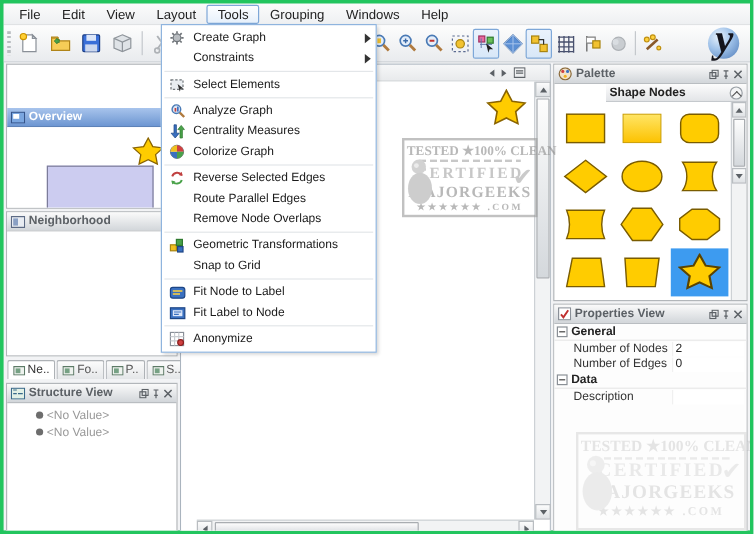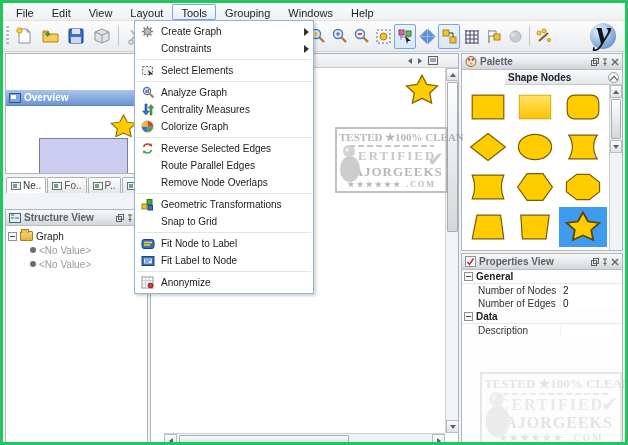--- a/index.html
+++ b/index.html
@@ -37,21 +37,21 @@
     background:linear-gradient(#fafafa,#d2d6da); border-bottom:1px solid #b9bdc1; color:#5c6166; font-weight:bold; font-size:10px; }
   .ptitle-bar.active { background:linear-gradient(#a8c4ec,#6d96d2); color:#fff; border-bottom:1px solid #5d82b8;margin-top:36px; }
   .ptitle-label { flex:1; white-space:nowrap; overflow:hidden; }
   .tb-winicons { display:flex; gap:2px; align-items:center; }
   .pcontent { flex:1; background:#fff; position:relative; overflow:hidden; }
 
   
   .ov-rect { position:absolute; left:33px; top:32px; width:89px; height:56px; background:#ccccf0; border:1px solid #7c7c9a; }
 
   
-  .dock-tabs { height:17px; display:flex; gap:1px; padding:1px 1px 0 1px; margin-bottom:16px; }
+  .dock-tabs { height:17px; display:flex; gap:1px; padding:1px 1px 0 1px; margin-bottom:3px; }
   .dtab { flex:none; display:flex; align-items:center; gap:2px; padding:0 4px; font-size:10px; color:#555;
     border:1px solid #aeb2b6; border-bottom:none; border-radius:2px 2px 0 0; background:linear-gradient(#fcfcfc,#e4e6e8); }
   .dtab.active { background:#fff; color:#333; }
 
   
   .sv-searchrow { display:flex; align-items:center; gap:3px; padding:2px 3px; border-bottom:1px solid #e2e2e2; }
   .sv-input { width:52px; height:15px; border:1px solid #9aa0a6; background:#fff; font-size:10px; padding:0 2px; }
   .sv-select { flex:1; height:16px; border:1px solid #9aa0a6; background:linear-gradient(#fff,#e8eaec); display:flex; align-items:center; padding:0 3px; font-size:10px; }
   .sv-select .caret { margin-left:auto; }
   .tree { padding:3px 2px; font-size:10px; }
@@ -103,21 +103,21 @@
   
   .menu-popup { position:absolute; left:131px; top:17px; width:180px; z-index:60; background:#fff; border:1px solid #8fb4de; box-shadow:2px 2px 3px rgba(0,0,0,0.18); padding:2px 0; }
   .mi { height:17px; display:flex; align-items:center; gap:6px; padding:0 4px 0 5px; }
   .mico { width:15px; height:15px; flex:none; display:flex; align-items:center; justify-content:center; }
   .milabel { flex:1; white-space:nowrap; font-size:10px; color:#1a1a1a; }
   .msep { height:1px; background:#e3e6e9; margin:2px 2px; }
   .subarrow { width:0; height:0; border-top:4px solid transparent; border-bottom:4px solid transparent; border-left:5px solid #333; }
 
   
   .stamp { position:absolute; z-index:40; border:2px solid #9c9c9c; color:#8d8d8d; text-align:center;
-    font-family:"Liberation Serif","DejaVu Serif",serif; font-weight:bold; padding:2px 2px; background:rgba(250,250,250,0.25);margin-top:12px; }
+    font-family:"Liberation Serif","DejaVu Serif",serif; font-weight:bold; padding:2px 2px; background:rgba(250,250,250,0.25); }
   .stamp .s1 { font-size:11px; letter-spacing:0px; white-space:nowrap; }
   .stamp .dash { height:2px; margin:1px 10px; background:repeating-linear-gradient(90deg,#a8a8a8 0 6px, transparent 6px 9px); }
   .stamp .s2 { font-size:13px; letter-spacing:2px; color:#a6a6a6; }
   .stamp .s3 { font-size:13px; letter-spacing:1px; }
   .stamp .s4 { font-size:8px; letter-spacing:2px; }
   .stamp .check { position:absolute; right:2px; top:18px; font-size:20px; color:#ababab; font-family:"DejaVu Sans",sans-serif; }
   .stamp .ape { position:absolute; left:1px; top:14px; }
   #stamp1 { left:332px; top:112px; width:113px; height:66px; opacity:0.62; }
   #stamp2 { left:477px; top:357px; width:142px; height:82px; opacity:0.22; }
   #stamp2 .s1{ font-size:13px; } #stamp2 .s2{ font-size:16px; } #stamp2 .s3{ font-size:16px; } #stamp2 .s4{ font-size:10px; }
@@ -279,20 +279,36 @@
           </span>
         </div>
         <div class="pcontent">
           <svg class="node-star" style="left:104px; top:8px;" width="27" height="25" viewBox="0 0 100 100" preserveAspectRatio="none">
             <polygon points="50,4 64.1,32.6 95.6,37.2 72.8,59.4 78.2,90.8 50,76 21.8,90.8 27.2,59.4 4.4,37.2 35.9,32.6" fill="#ffcc00" stroke="#8a6400" stroke-width="4"></polygon>
           </svg>
           <div class="ov-rect"></div>
         </div>
       </div>
 
+      <div class="panel" style="height:121px;">
+        <div class="ptitle-bar">
+          <svg width="12" height="10" viewBox="0 0 12 10">
+              <rect x="0.5" y="0.5" width="11" height="9" fill="#e8ecf2" stroke="#5c6a84"></rect>
+              <rect x="2" y="2" width="4" height="6" fill="#8aa0c4"></rect>
+            </svg>
+          <span class="ptitle-label">Neighborhood</span>
+          <span class="tb-winicons">
+            <svg width="8" height="8" viewBox="0 0 8 8">
+                <rect x="0.5" y="2.5" width="5" height="5" fill="none" stroke="#5c6166"></rect>
+                <rect x="2.5" y="0.5" width="5" height="5" fill="none" stroke="#5c6166"></rect>
+              </svg>
+          </span>
+        </div>
+        <div class="pcontent"></div>
+      </div>
 
       <div class="dock-tabs">
         <div class="dtab active">
           <svg width="10" height="8" viewBox="0 0 10 8">
               <rect x="0.5" y="0.5" width="9" height="7" fill="#eef2ee" stroke="#5c7a66"></rect>
               <rect x="2" y="2" width="4" height="4" fill="#76a184"></rect>
             </svg>
           <span>Ne..</span>
         </div>
         <div class="dtab">
@@ -332,25 +348,20 @@
               </svg>
             <svg width="8" height="8" viewBox="0 0 8 8">
                 <path d="M4 0.5 v5 M2 1 h4 M2.5 5.5 h3 M4 5.5 v2.5" stroke="#5c6166" fill="none"></path>
               </svg>
             <svg width="8" height="8" viewBox="0 0 8 8">
                 <path d="M1 1 L7 7 M7 1 L1 7" stroke="#5c6166" stroke-width="1.3"></path>
               </svg>
           </span>
         </div>
         <div class="tree">
-          <div class="tree-row">
-            <span class="expander"></span>
-            <span class="folder"></span>
-            <span>Graph</span>
-          </div>
           <div class="tree-row child">
             <span class="bullet"></span>
             <span>&lt;No Value&gt;</span>
           </div>
           <div class="tree-row child">
             <span class="bullet"></span>
             <span>&lt;No Value&gt;</span>
           </div>
         </div>
       </div>

